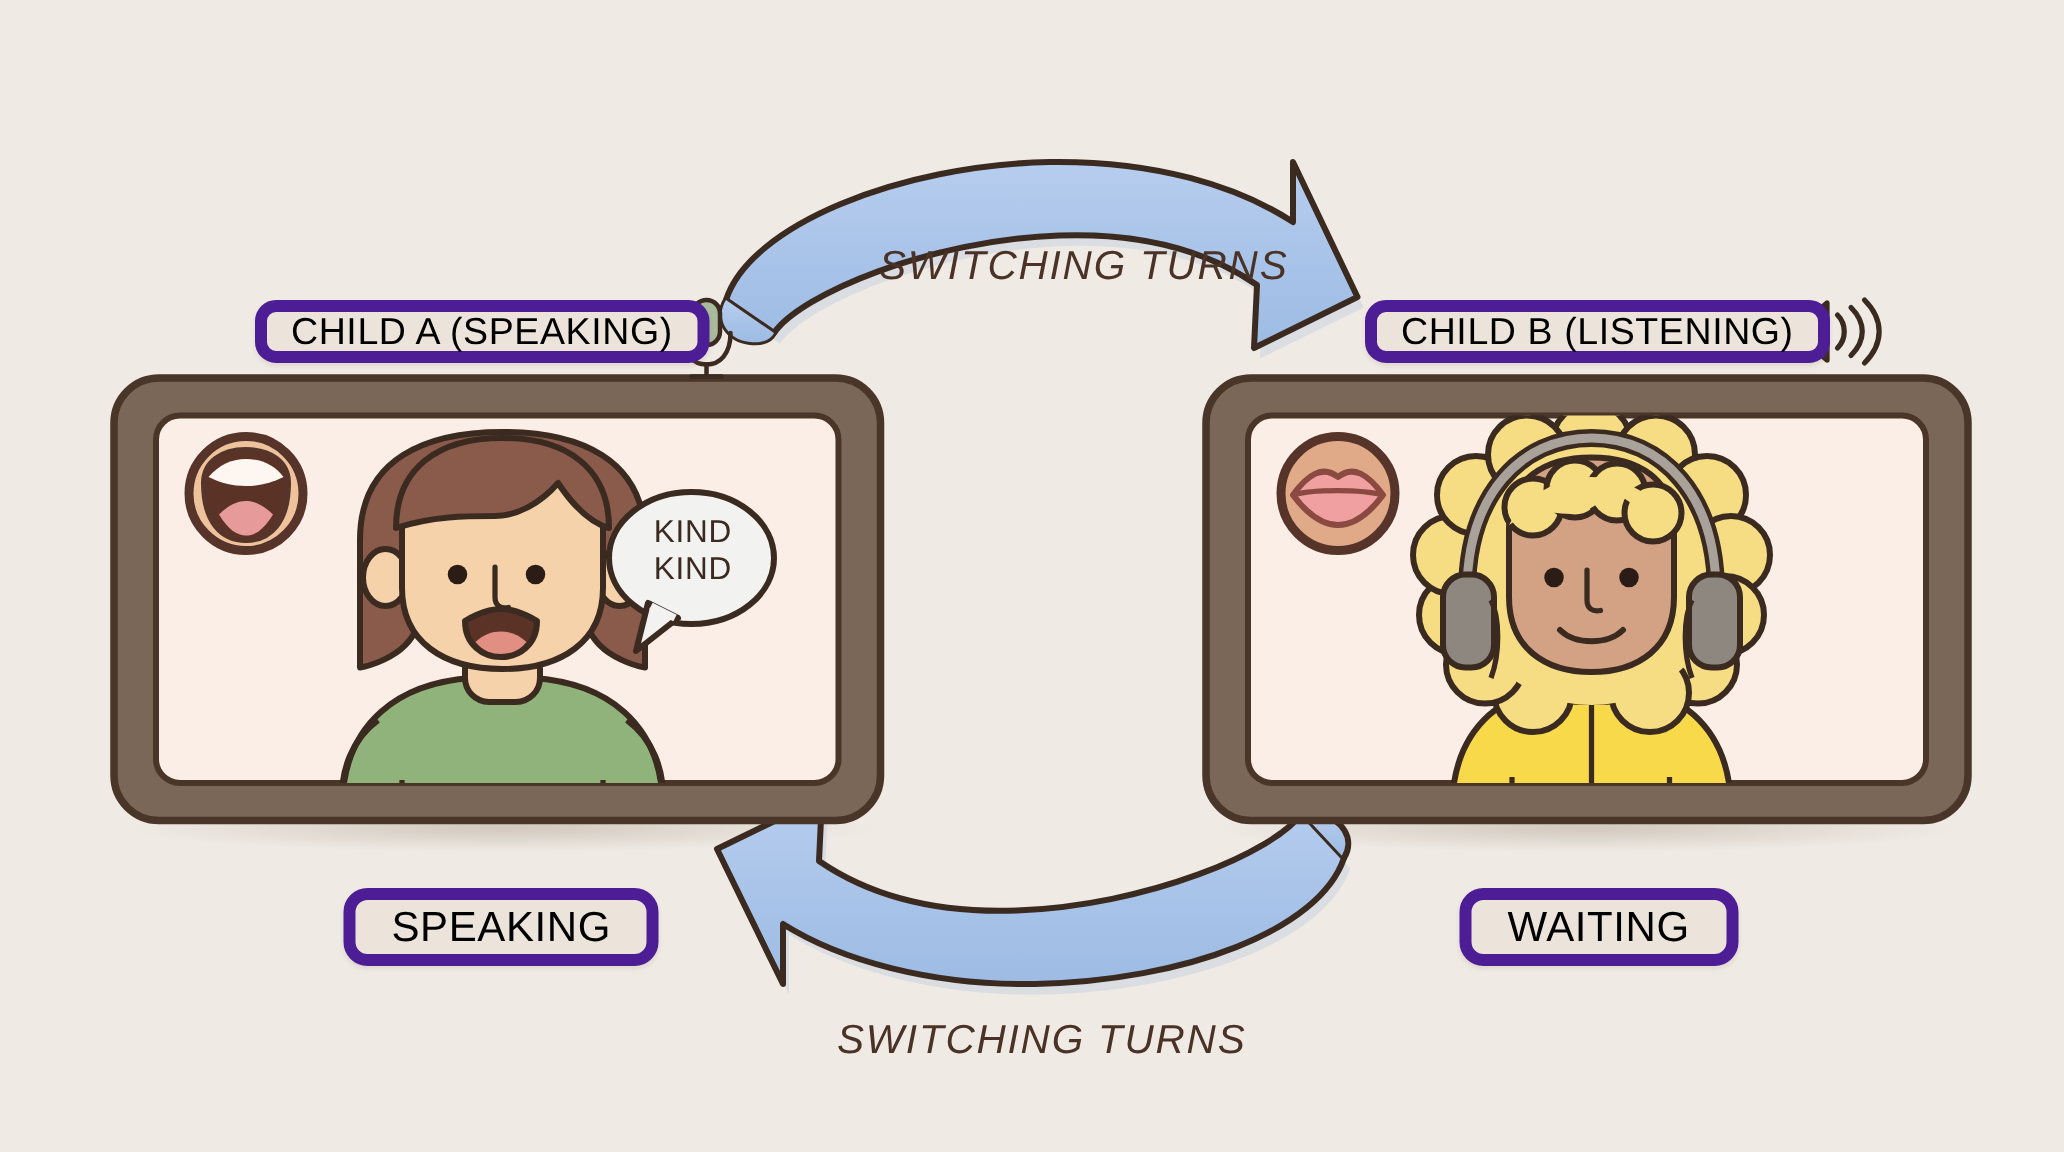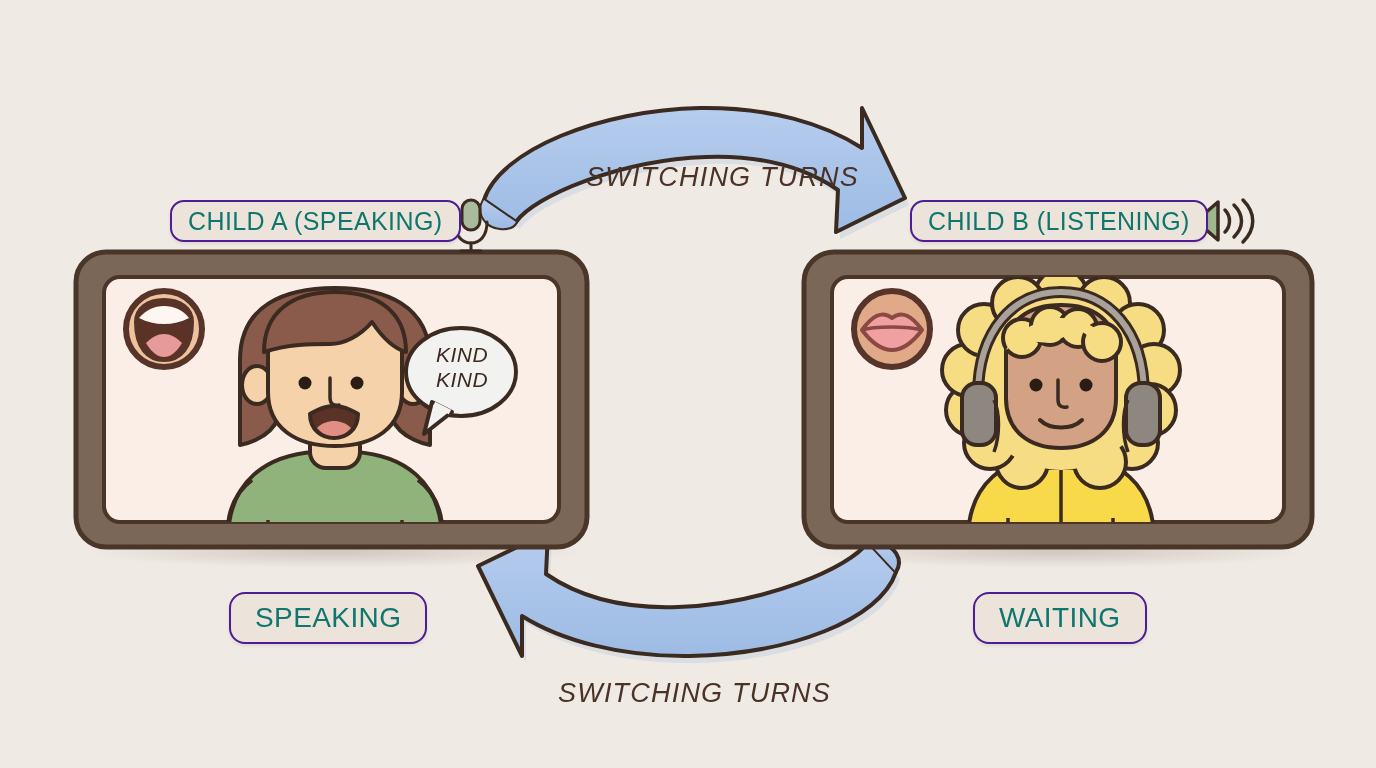--- a/index.html
+++ b/index.html
@@ -24,23 +24,23 @@
     top: 0;
     width: 1376px;
     height: 768px;
   }
 
   
   .badge {
     position: absolute;
     box-sizing: border-box;
     background: #ece4da;
-    border: 2px solid #4c1d95;
+    border: 8px solid #4c1d95;
     border-radius: 14px;
-    color: #0f766e;
+    color: #000000;
     display: flex;
     align-items: center;
     justify-content: center;
     letter-spacing: 0.4px;
     white-space: nowrap;
     box-shadow: 0 2px 3px rgba(120,100,80,0.13);
   }
   .badge-top {
     height: 42px;
     padding: 0 16px;
@@ -71,21 +71,20 @@
 
   
   .bubble-text {
     position: absolute;
     width: 100px;
     text-align: center;
     color: #3b2a20;
     font-size: 21px;
     line-height: 25px;
     letter-spacing: 0.5px;
-    font-style: italic;
   }
   #bubble-text-left { left: 412px; top: 342px; }
 </style>
 </head>
 <body>
 
 <div id="stage">
 
   <svg class="layer" viewBox="0 0 1376 768">
     <defs>

